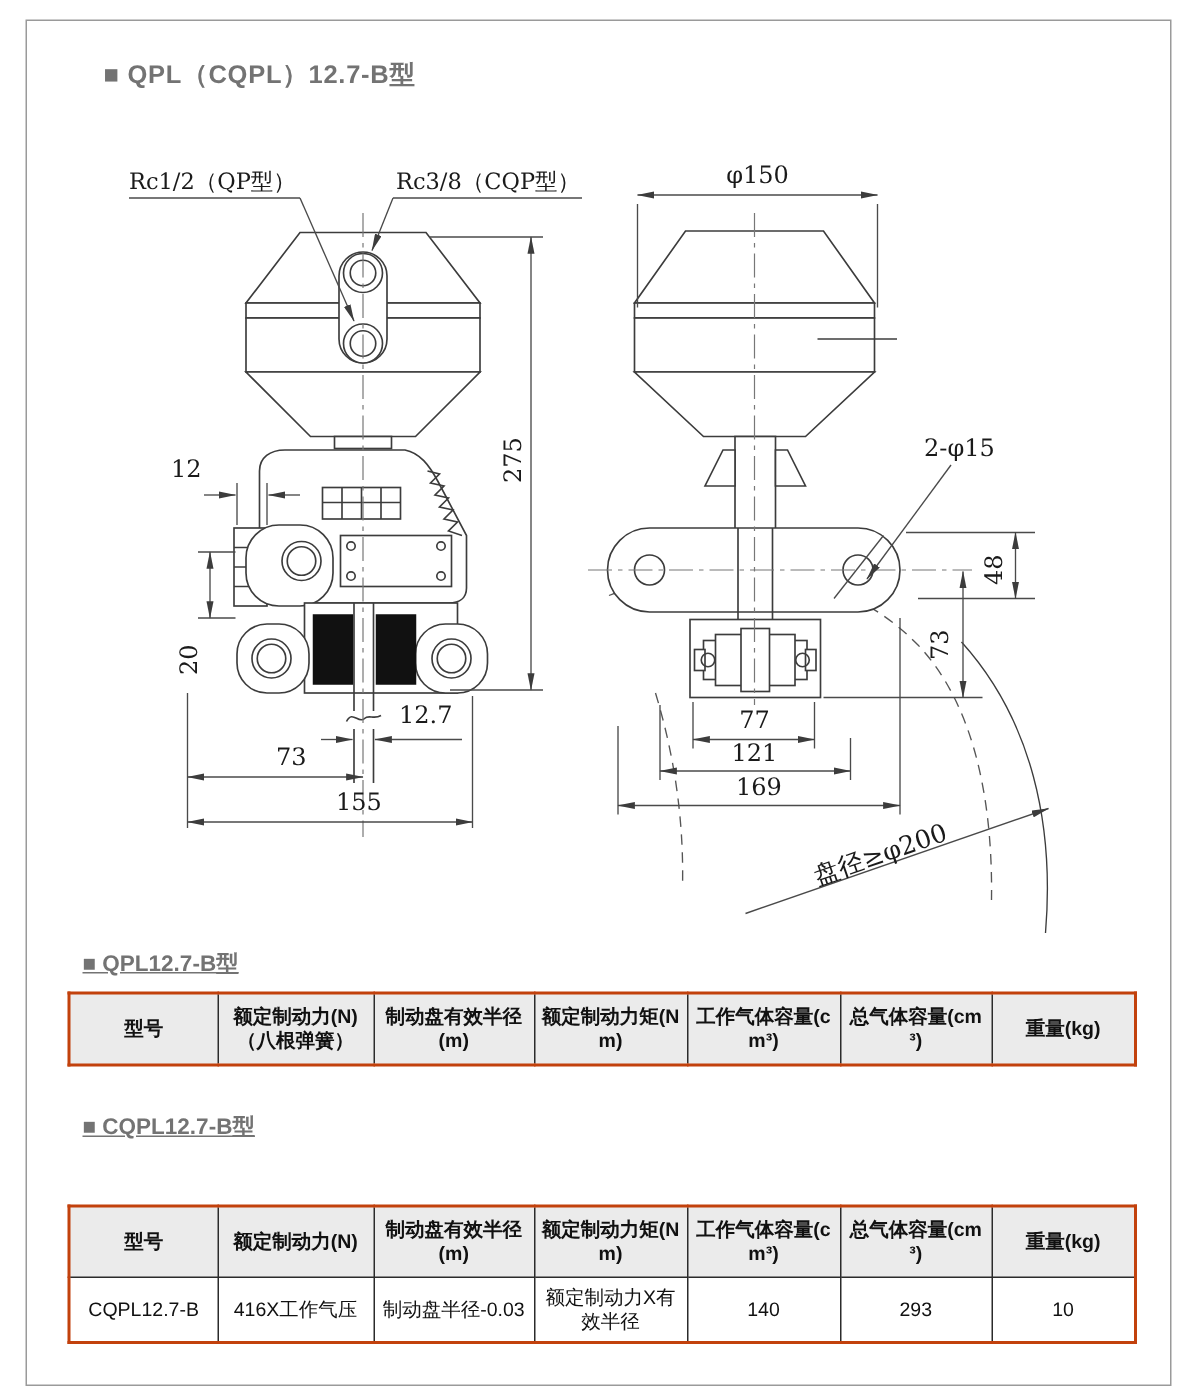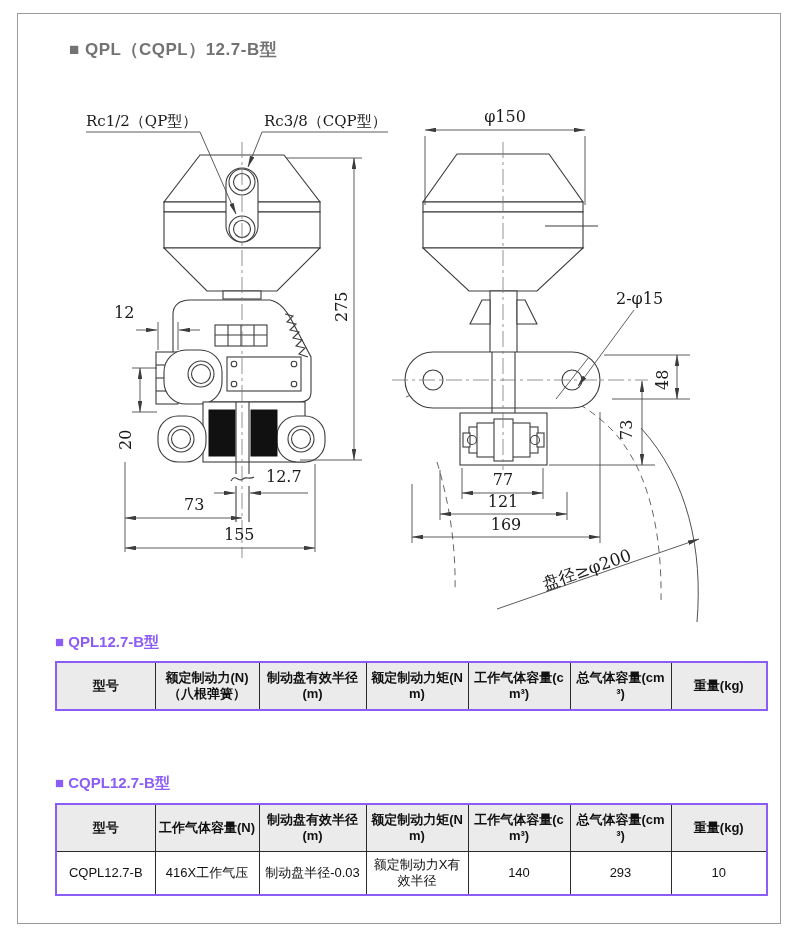--- a/index.html
+++ b/index.html
@@ -9,28 +9,28 @@
   }
   .content-box{
     position:absolute;left:17px;top:13px;width:764px;height:911px;
     border:1px solid #9a9a9a;background:#fff;box-sizing:border-box;
   }
   .page-title{
     position:absolute;left:69px;top:38px;
     font-size:17px;font-weight:bold;letter-spacing:.5px;color:#737373;
   }
   .section-title{
-    position:absolute;left:55px;font-size:15px;font-weight:bold;color:#8b5cf6;
+    position:absolute;left:55px;font-size:15px;font-weight:bold;color:#737373;text-decoration:underline;
   }
   #sec1-title{top:633px;}
-  #sec2-title{top:774px;}
+  #sec2-title{top:742px;}
   .spec-table{
-    position:absolute;left:55px;width:711px;border-collapse:collapse;
+    position:absolute;left:45px;width:711px;border-collapse:collapse;
     table-layout:fixed;background:#fff;
-    border:2px solid #8b5cf6;
+    border:2px solid #c2410c;
   }
   #table-qpl{top:661px;}
   #table-cqpl{top:803px;}
   .spec-table th,.spec-table td{
     border:1px solid #2b2b2b;text-align:center;vertical-align:middle;
     font-size:13px;line-height:1.25;padding:2px 3px;word-break:break-all;
   }
   .spec-table th{background:#ebebeb;font-weight:bold;height:42px;}
   .spec-table td{height:38px;font-weight:normal;}
   svg{position:absolute;left:0;top:0;}
@@ -270,21 +270,21 @@
       <col style="width:104px">
       <col style="width:107px">
     <col style="width:102px">
       <col style="width:102px">
       <col style="width:101px">
       <col style="width:96px">
   </colgroup>
   <tbody>
       <tr>
     <th>型号</th>
-    <th>工作气体容量(N)</th>
+    <th>额定制动力(N)</th>
     <th>制动盘有效半径(m)</th>
     <th>额定制动力矩(Nm)</th>
     <th>工作气体容量(cm³)</th>
     <th>总气体容量(cm³)</th>
     <th>重量(kg)</th>
   </tr>
   <tr>
     <td>CQPL12.7-B</td>
     <td>416X工作气压</td>
     <td>制动盘半径-0.03</td>

